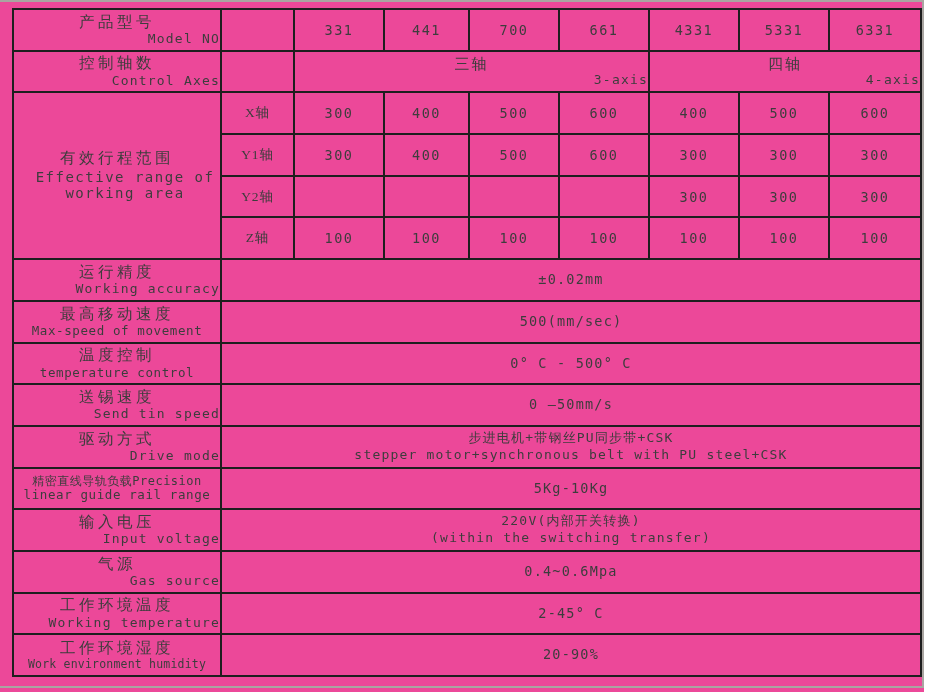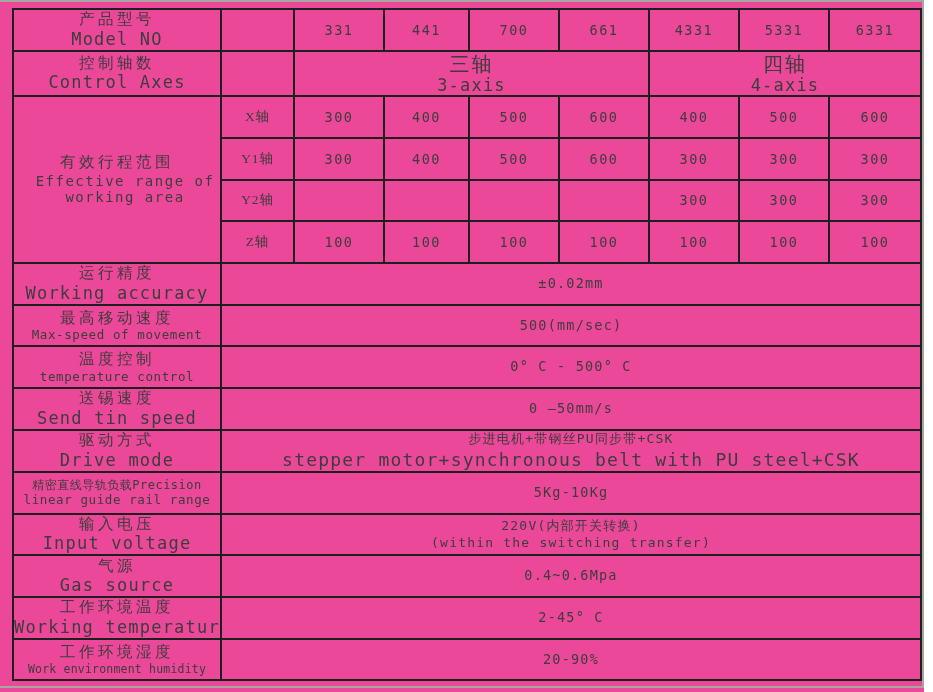--- a/index.html
+++ b/index.html
@@ -38,23 +38,23 @@
   table.spec td {
     border: 2px solid #1e1e1e;
     text-align: center;
     vertical-align: middle;
     padding: 0;
     overflow: hidden;
   }
   table.spec tr { height: 41.7px; }
 
   .zh    { font-size: 15.5px; letter-spacing: 3.5px; line-height: 1.25; white-space: nowrap; }
-  .zh-md { font-size: 20px;   letter-spacing: 2px;   line-height: 1.2;  white-space: nowrap; font-family: Liberation Serif, serif; }
+  .zh-md { font-size: 15px;   letter-spacing: 2px;   line-height: 1.2;  white-space: nowrap; font-family: Liberation Serif, serif; }
   .zh-sm { font-size: 12px;   letter-spacing: 0.5px; line-height: 1.2;  white-space: nowrap; }
-  .en    { font-size: 17px;   letter-spacing: 1.2px; line-height: 1.15; white-space: nowrap; }
+  .en    { font-size: 13px;   letter-spacing: 1.2px; line-height: 1.15; white-space: nowrap; text-align: right; }
   .en-lg { font-size: 14px;   letter-spacing: 1.5px; line-height: 1.2;  white-space: nowrap; margin-left: 16px; }
   .en-sm { font-size: 12.5px; letter-spacing: 0.6px; line-height: 1.15; white-space: nowrap; }
   .en-xs { font-size: 11.5px; letter-spacing: 0.2px; line-height: 1.15; white-space: nowrap; }
   .num   { font-size: 13.5px; letter-spacing: 1.5px; }
   .axis  { font-size: 13.5px; letter-spacing: 0.8px; font-family: Liberation Serif, serif; }
   .val   { font-size: 13.5px; letter-spacing: 1.2px; line-height: 1.3; white-space: nowrap; }
 </style>
 </head>
 <body>
 
@@ -186,21 +186,21 @@
         <td colspan="8" class="val">0 —50mm/s</td>
       </tr>
 
       <tr>
         <td>
           <div class="zh">驱动方式</div>
           <div class="en">Drive mode</div>
         </td>
         <td colspan="8">
           <div class="val" style="font-size:13px">步进电机+带钢丝PU同步带+CSK</div>
-          <div class="val" style="font-size:18px">stepper motor+synchronous belt with PU steel+CSK</div>
+          <div class="val" style="font-size:13px">stepper motor+synchronous belt with PU steel+CSK</div>
         </td>
       </tr>
 
       <tr>
         <td>
           <div class="zh-sm">精密直线导轨负载Precision</div>
           <div class="en-sm">linear guide rail range</div>
         </td>
         <td colspan="8" class="val">5Kg-10Kg</td>
       </tr>

